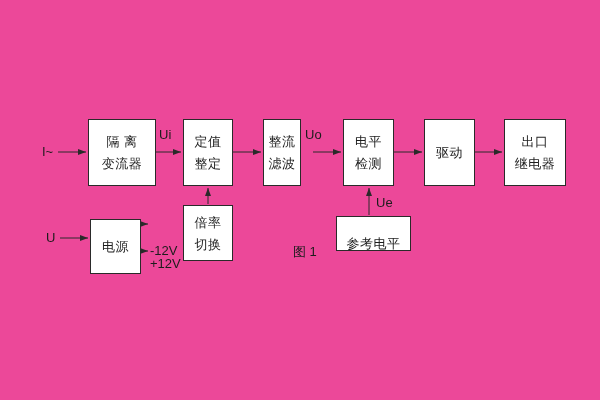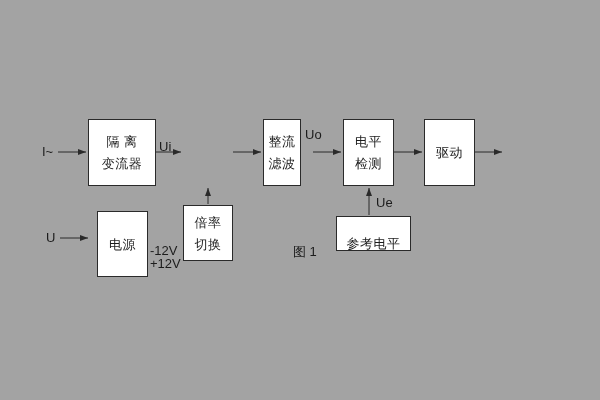--- a/index.html
+++ b/index.html
@@ -8,21 +8,21 @@
     background: #ffffff;
   }
   body {
     font-family: "Liberation Sans", sans-serif;
     color: #1c1c1c;
   }
   .canvas {
     position: relative;
     width: 600px;
     height: 400px;
-    background: #a3a3a3;
+    background: #ec4899;
     overflow: hidden;
   }
   .box {
     position: absolute;
     box-sizing: border-box;
     border: 1px solid #2a2a2a;
     background: #ffffff;
     display: flex;
     flex-direction: column;
     align-items: center;
@@ -67,51 +67,59 @@
     <line x1="141" y1="251" x2="148" y2="251" stroke="#2a2a2a" stroke-width="1" marker-end="url(#arw)"></line>
     <line x1="208" y1="204" x2="208" y2="188" stroke="#2a2a2a" stroke-width="1" marker-end="url(#arw)"></line>
     <line x1="369" y1="215" x2="369" y2="188" stroke="#2a2a2a" stroke-width="1" marker-end="url(#arw)"></line>
   </svg>
 
   <div class="box" style="left:88px; top:119px; width:68px; height:67px;">
     <span>隔 离</span>
     <span>变流器</span>
   </div>
 
+  <div class="box" style="left:183px; top:119px; width:50px; height:67px;">
+    <span>定值</span>
+    <span>整定</span>
+  </div>
 
   <div class="box" style="left:263px; top:119px; width:38px; height:67px;">
     <span>整流</span>
     <span>滤波</span>
   </div>
 
   <div class="box" style="left:424px; top:119px; width:51px; height:67px;">
     <span>驱动</span>
   </div>
 
   <div class="box" style="left:343px; top:119px; width:51px; height:67px;">
     <span>电平</span>
     <span>检测</span>
   </div>
 
+  <div class="box" style="left:504px; top:119px; width:62px; height:67px;">
+    <span>出口</span>
+    <span>继电器</span>
+  </div>
 
-  <div class="box" style="left:90px; top:211px; width:51px; height:66px;margin-left:7px;">
+  <div class="box" style="left:90px; top:219px; width:51px; height:55px;">
     <span>电源</span>
   </div>
 
   <div class="box" style="left:183px; top:205px; width:50px; height:56px;">
     <span>倍率</span>
     <span>切换</span>
   </div>
 
   <div class="box" style="left:336px; top:216px; width:75px; height:35px;justify-content:flex-end;">
     <span>参考电平</span>
   </div>
 
   <span class="lbl" style="left:42px; top:145px;">I~</span>
   <span class="lbl" style="left:46px; top:231px;">U</span>
-  <span class="lbl" style="left:159px; top:128px;margin-top:12px;">Ui</span>
+  <span class="lbl" style="left:159px; top:128px;">Ui</span>
   <span class="lbl" style="left:305px; top:128px;">Uo</span>
   <span class="lbl" style="left:376px; top:196px;">Ue</span>
   <span class="lbl" style="left:150px; top:232px;margin-top:25px;">+12V</span>
   <span class="lbl" style="left:150px; top:244px;">-12V</span>
   <span class="lbl" style="left:293px; top:245px;">图 1</span>
 
 </div>
 
 </body></html>

